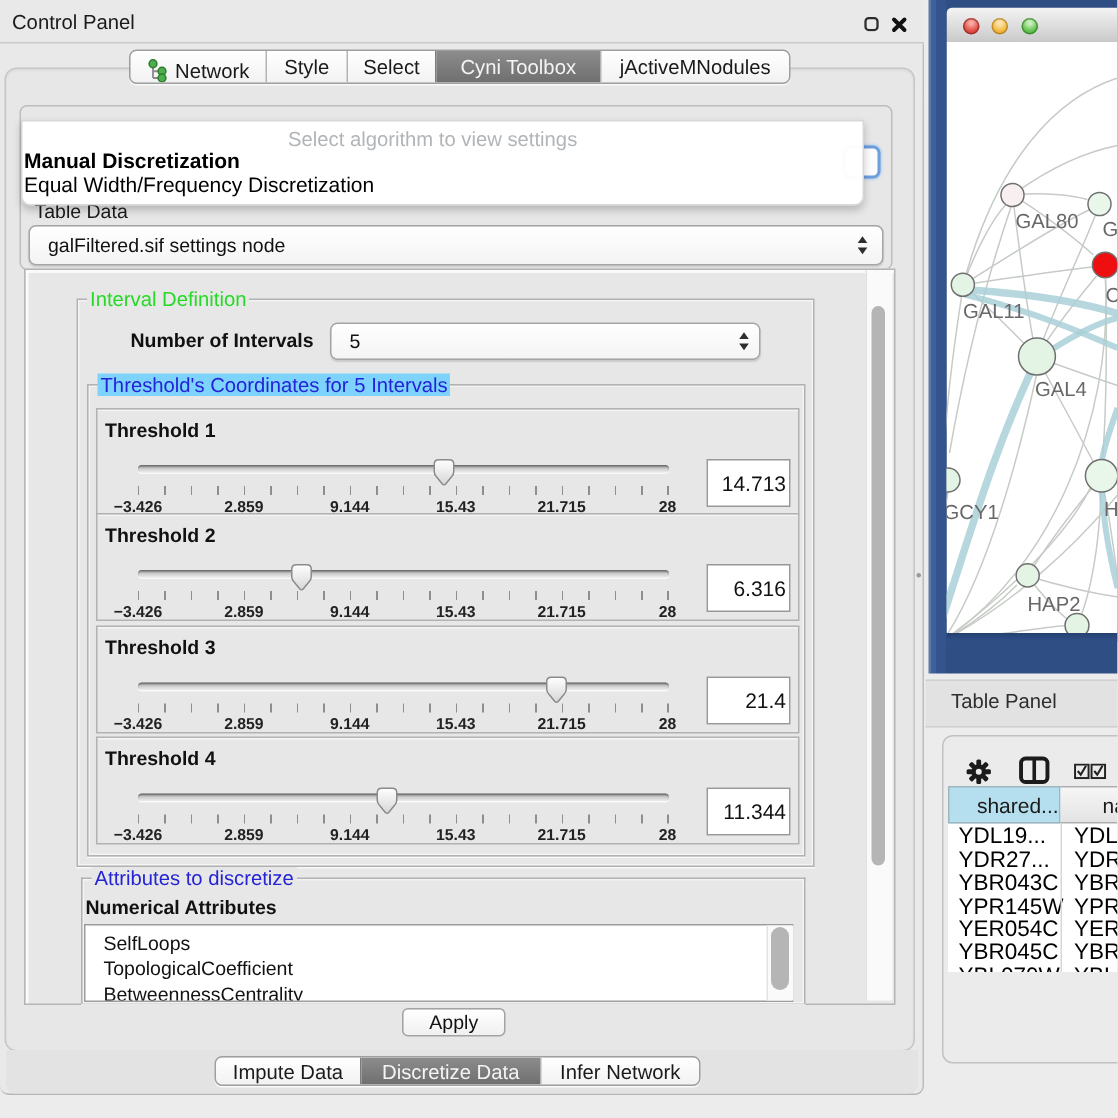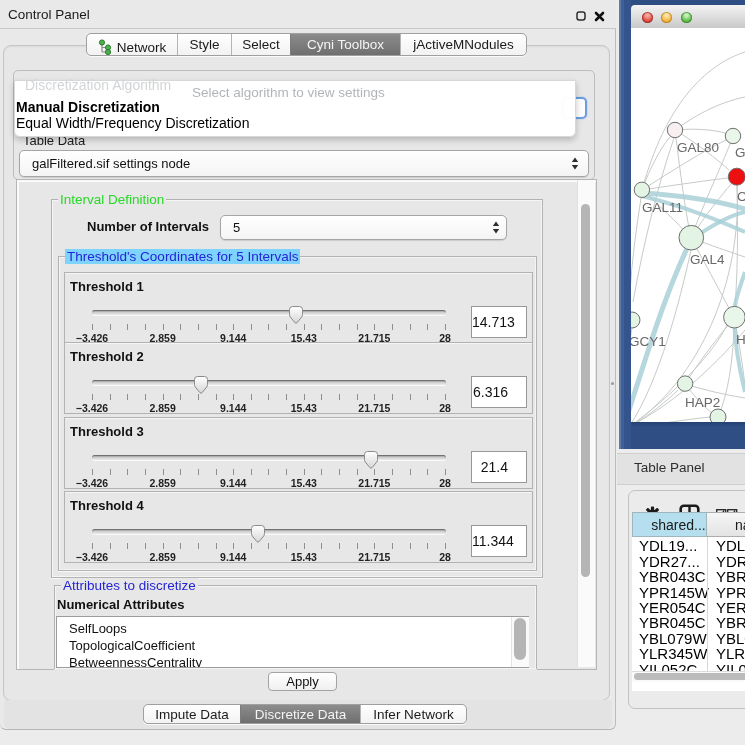--- a/index.html
+++ b/index.html
@@ -12,21 +12,21 @@
 .seg .sel{background:linear-gradient(#8c8c8c,#6f6f6f);color:#f4f4f4;border-left-color:#7c7c7c;}
 .etched{border:1px solid #b2b2b2;box-shadow:inset 0 0 0 1px rgba(255,255,255,.55), 0 1px 0 rgba(255,255,255,.7);}
 .combo{position:absolute;background:linear-gradient(#ffffff,#f4f4f4);border:1px solid #a5a5a5;border-radius:5px;box-shadow:0 1px 1px rgba(0,0,0,.12);}
 .combo .ctext{position:absolute;left:12px;top:0;bottom:0;display:flex;align-items:center;font-size:13px;color:#111;}
 .tpanel{position:absolute;left:64px;width:467px;height:70px;background:#e7e7e7;border:1px solid #b2b2b2;box-shadow:inset 0 1px 0 rgba(255,255,255,.6);}
 .tptitle{position:absolute;left:5px;top:6px;font-size:13px;font-weight:bold;color:#111;}
 .track{position:absolute;left:27px;top:37px;width:354px;height:5px;border-radius:3px;background:linear-gradient(#8f8f8f,#cfcfcf 50%,#ececec);box-shadow:inset 0 1px 1px rgba(0,0,0,.3),0 1px 0 rgba(255,255,255,.8);}
 .ticks{position:absolute;left:27px;top:51px;width:355px;height:6px;background:repeating-linear-gradient(90deg,#8e8e8e 0 1px,transparent 1px 17.65px);}
 .slab{position:absolute;top:59px;transform:translateX(-50%);font-size:10.5px;font-weight:bold;color:#222;}
 .thumb{position:absolute;top:32px;width:17px;height:21px;transform:translateX(-50%);}
-.tfield{position:absolute;left:406px;top:33px;width:56px;height:32px;box-sizing:border-box;background:#fff;border:1px solid #989898;font-size:14px;color:#111;text-align:right;padding-right:18px;line-height:30px;}
+.tfield{position:absolute;left:406px;top:33px;width:56px;height:32px;box-sizing:border-box;background:#fff;border:1px solid #989898;font-size:14px;color:#111;text-align:right;padding-right:2px;line-height:30px;}
 .listitem{font-size:13px;color:#111;height:17px;line-height:17px;padding-left:12px;}
 .row{height:15.4px;line-height:15.4px;font-size:15px;color:#000;white-space:nowrap;}
 </style>
 </head>
 <body>
 <div id="stage">
 
   
   <div class="abs" style="left:616px;top:0;width:129px;height:745px;background:#ececec;"></div>
 
@@ -60,21 +60,21 @@
     <line x1="10.5" y1="2" x2="10.5" y2="17" stroke="#1b1b1b" stroke-width="2.4"></line>
   </svg>
   <svg class="abs" style="left:716px;top:509px;" width="22" height="11" viewBox="0 0 22 11">
     <rect x="0.7" y="0.7" width="9" height="9" fill="none" stroke="#222" stroke-width="1.3"></rect>
     <path d="M2.5,5 L4.5,7.5 L8,1.5" fill="none" stroke="#222" stroke-width="1.4"></path>
     <rect x="11.7" y="0.7" width="9" height="9" fill="none" stroke="#222" stroke-width="1.3"></rect>
     <path d="M13.5,5 L15.5,7.5 L19,1.5" fill="none" stroke="#222" stroke-width="1.4"></path>
   </svg>
 
   
-  <div class="abs" style="left:632px;top:512px;width:113px;height:179px;background:#ffffff;overflow:hidden;">
+  <div class="abs" style="left:632px;top:524px;width:113px;height:124px;background:#ffffff;overflow:hidden;">
 
     <div class="abs" style="left:0;top:0;width:75px;height:25px;background:#b5dfee;border:1px solid #9fb6bf;box-sizing:border-box;text-align:center;text-indent:18px;font-size:14px;color:#1a1a1a;line-height:24px;">shared...</div>
     <div class="abs" style="left:75px;top:0;width:38px;height:25px;background:linear-gradient(#f6f6f6,#e3e3e3);border-top:1px solid #adadad;border-bottom:1px solid #adadad;box-sizing:border-box;font-size:14px;color:#1a1a1a;line-height:24px;padding-left:28px;">na</div>
 
     <div class="abs" style="left:7px;top:26.4px;width:70px;">
       <div class="row">YDL19...</div>
         <div class="row">YDR27...</div>
         <div class="row">YBR043C</div>
         <div class="row">YPR145W</div>
         <div class="row">YER054C</div>
@@ -338,18 +338,17 @@
     <div class="it" style="width:96px;">Impute Data</div>
     <div class="it sel" style="width:119px;">Discretize Data</div>
     <div class="it" style="width:105px;">Infer Network</div>
   </div>
 
   
   <div class="abs" style="left:610.5px;top:382px;width:3px;height:3px;border-radius:50%;background:#9a9a9a;"></div>
 
   
   <div class="abs" style="left:14px;top:80px;width:560px;height:55px;background:rgba(255,255,255,0.97);border:1px solid #d8d8d8;border-radius:0 0 6px 6px;box-shadow:0 3px 6px rgba(0,0,0,0.22);"></div>
-  <div class="abs" style="left:25px;top:77px;font-size:14px;color:#d2d5d7;">Discretization Algorithm</div>
   <div class="abs" style="left:192px;top:84.5px;font-size:13.5px;color:#b2b5b8;">Select algorithm to view settings</div>
   <div class="abs" style="left:16px;top:99px;font-size:14px;font-weight:bold;color:#000;">Manual Discretization</div>
   <div class="abs" style="left:16px;top:114.5px;font-size:14px;color:#000;">Equal Width/Frequency Discretization</div>
 
 </div>
 
 </body></html>

